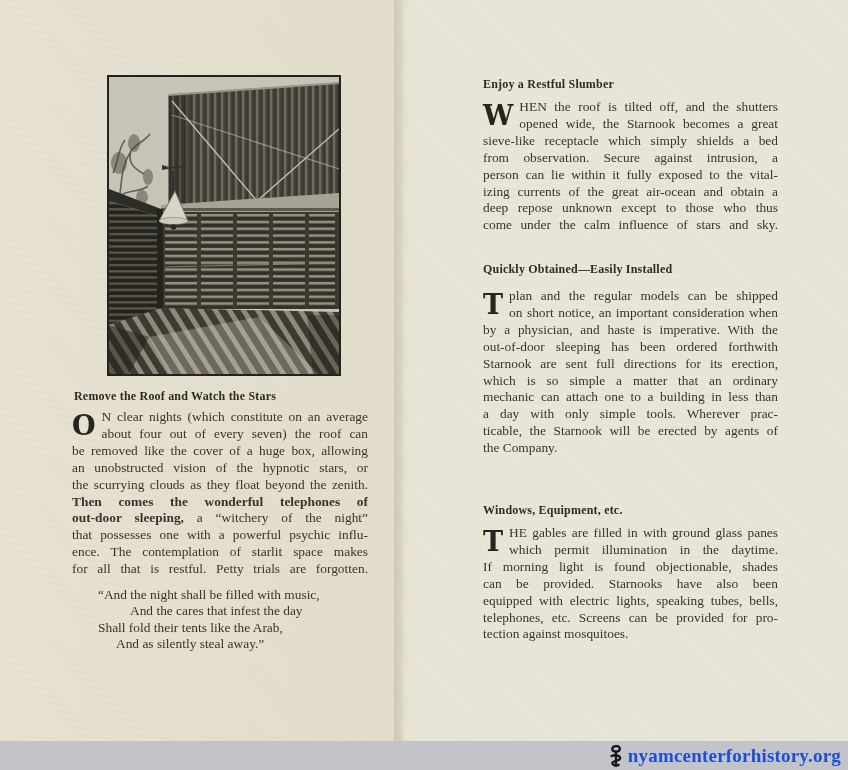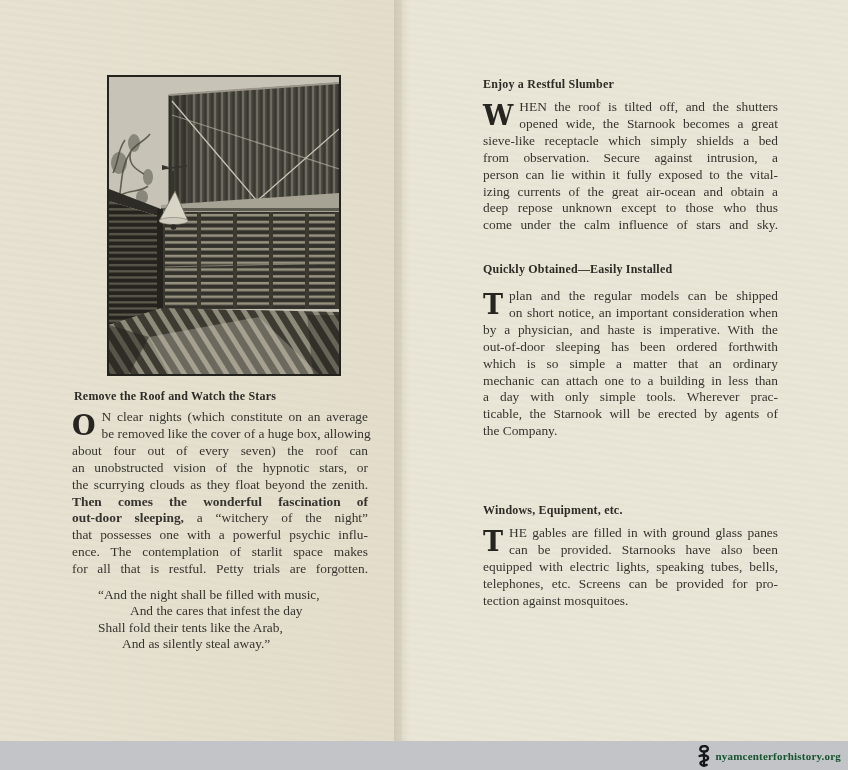--- a/index.html
+++ b/index.html
@@ -46,21 +46,21 @@
 
   .rsec{position:absolute;left:483px;width:295px}
   .rsec .para{margin-top:5px}
   .rsec-2 .para{margin-top:9px}
   .rsec-1{top:74px}
   .rsec-2{top:259px}
   .rsec-3{top:500px}
 
   .band{position:absolute;left:0;top:741px;width:848px;height:29px;background:#c3c4c7}
   .watermark{position:absolute;right:7px;top:2px;height:25px;display:flex;align-items:center;gap:4px}
-  .watermark .wm-text{font-size:11px;font-weight:bold;color:#14532d;letter-spacing:.2px}
+  .watermark .wm-text{font-size:19px;font-weight:bold;color:#1d4ed8;letter-spacing:.2px}
 </style>
 </head>
 <body>
 
 <div class="paper">
   <div class="left-tint"></div>
   <div class="fold"></div>
 
   <div>
     <div class="photo-frame">
@@ -142,38 +142,38 @@
         <polygon points="198,238 230,238 230,297 204,297" fill="#1f1e19" opacity="0.35"></polygon>
       </svg>
     </div>
 
     <h2 class="sechead headline-left">Remove the Roof and Watch the Stars</h2>
 
     <div class="para para-left">
       <span class="dropcap">O</span>
       <div>
           <div class="tline"><span>N clear nights (which constitute on an average</span></div>
+          <div class="tline"><span>about four out of every seven) the roof can</span></div>
           <div class="tline"><span>be removed like the cover of a huge box, allowing</span></div>
-          <div class="tline"><span>about four out of every seven) the roof can</span></div>
           <div class="tline"><span>an unobstructed vision of the hypnotic stars, or</span></div>
           <div class="tline"><span>the scurrying clouds as they float beyond the zenith.</span></div>
-          <div class="tline"><span class="b">Then comes the wonderful fascination of</span></div>
+          <div class="tline"><span class="b">Then comes the wonderful telephones of</span></div>
           <div class="tline"><span class="b">out-door sleeping,</span><span> a “witchery of the night”</span></div>
           <div class="tline"><span>that possesses one with a powerful psychic influ-</span></div>
           <div class="tline"><span>ence.  The contemplation of starlit space makes</span></div>
           <div class="tline"><span>for all that is restful.  Petty trials are forgotten.</span></div>
         </div>
     </div>
 
     <div class="poem">
       <div>
           <div class="tline"><span>“And the night shall be filled with music,</span></div>
           <div class="tline" style="margin-left: 32px;"><span>And the cares that infest the day</span></div>
           <div class="tline" style=""><span>Shall fold their tents like the Arab,</span></div>
-          <div class="tline" style="margin-left: 24px;"><span>And as silently steal away.”</span></div>
+          <div class="tline" style="margin-left: 18px;"><span>And as silently steal away.”</span></div>
         </div>
     </div>
   </div>
 
   <div>
     <section class="rsec rsec-1">
       <h2 class="sechead">Enjoy a Restful Slumber</h2>
       <div class="para">
         <span class="dropcap">W</span>
         <div>
@@ -191,35 +191,38 @@
 
     <section class="rsec rsec-2">
       <h2 class="sechead">Quickly Obtained—Easily Installed</h2>
       <div class="para">
         <span class="dropcap">T</span>
         <div>
             <div class="tline"><span>plan and the regular models can be shipped</span></div>
             <div class="tline"><span>on short notice, an important consideration when</span></div>
             <div class="tline"><span>by a physician, and haste is imperative.  With the</span></div>
             <div class="tline"><span>out-of-door sleeping has been ordered forthwith</span></div>
+            <div class="tline"><span>Starnook are sent full directions for its erection,</span></div>
             <div class="tline"><span>which is so simple a matter that an ordinary</span></div>
             <div class="tline"><span>mechanic can attach one to a building in less than</span></div>
             <div class="tline"><span>a day with only simple tools.  Wherever prac-</span></div>
             <div class="tline"><span>ticable, the Starnook will be erected by agents of</span></div>
             <div class="tline endline"><span>the Company.</span></div>
           </div>
       </div>
     </section>
 
     <section class="rsec rsec-3">
       <h2 class="sechead">Windows, Equipment, etc.</h2>
       <div class="para">
         <span class="dropcap">T</span>
         <div>
             <div class="tline"><span>HE gables are filled in with ground glass panes</span></div>
+            <div class="tline"><span>which permit illumination in the daytime.</span></div>
+            <div class="tline"><span>If morning light is found objectionable, shades</span></div>
             <div class="tline"><span>can be provided.  Starnooks have also been</span></div>
             <div class="tline"><span>equipped with electric lights, speaking tubes, bells,</span></div>
             <div class="tline"><span>telephones, etc.  Screens can be provided for pro-</span></div>
             <div class="tline endline"><span>tection against mosquitoes.</span></div>
           </div>
       </div>
     </section>
   </div>
 </div>
 

